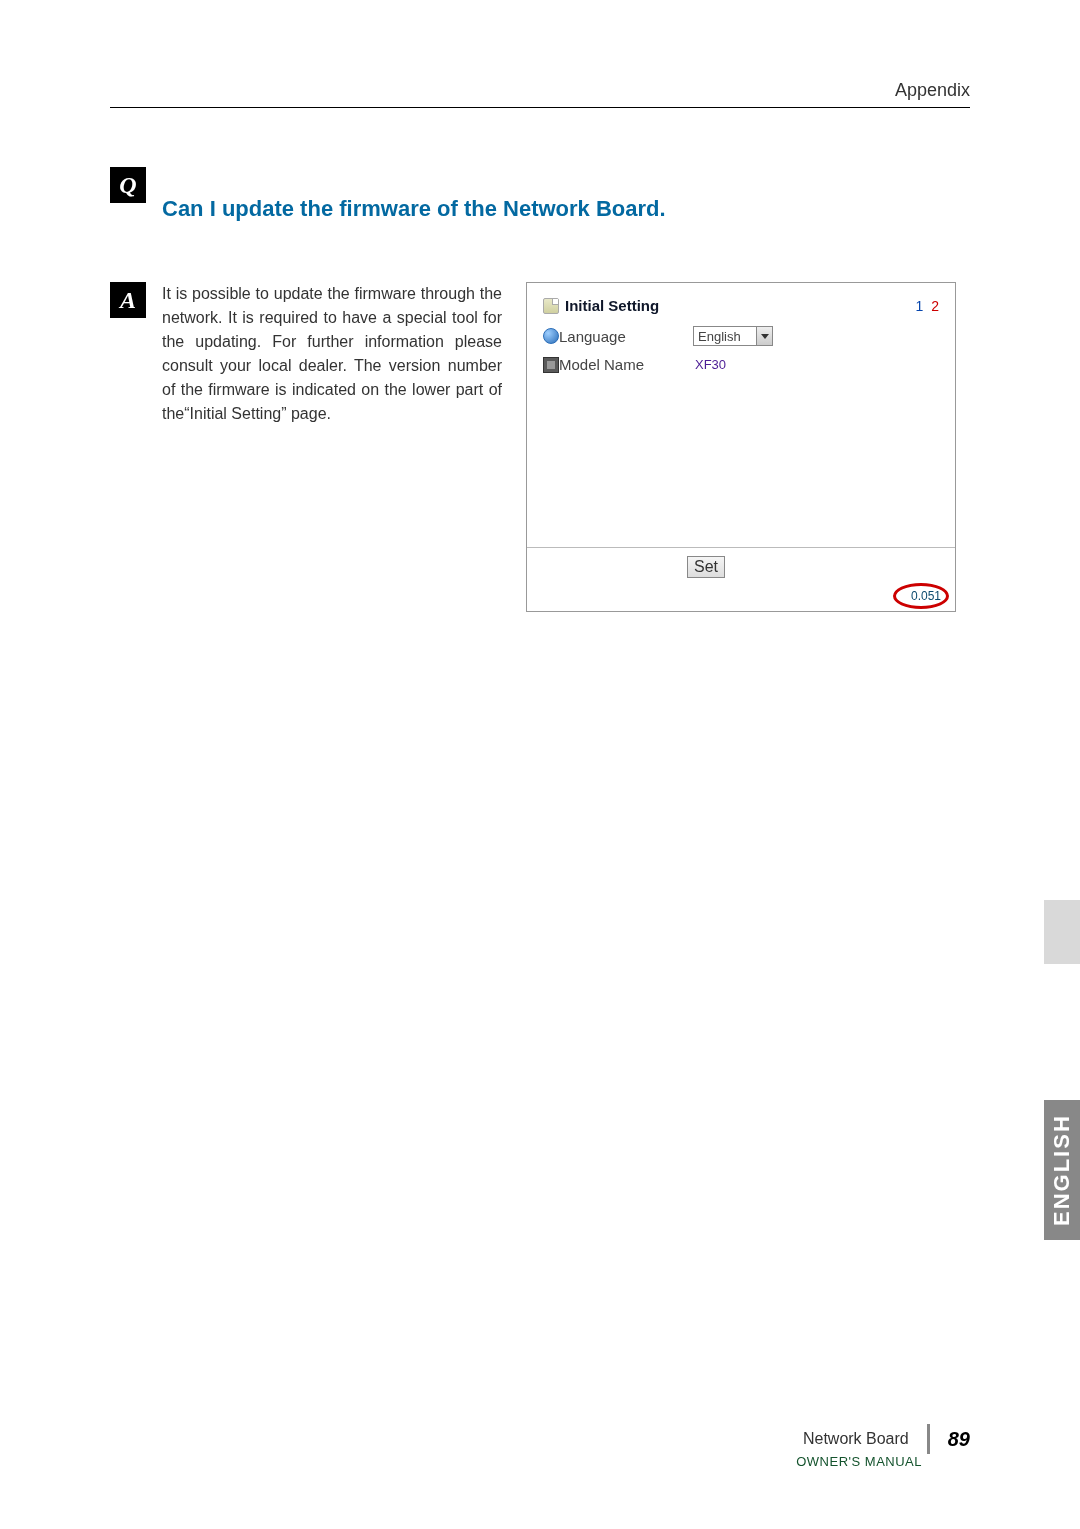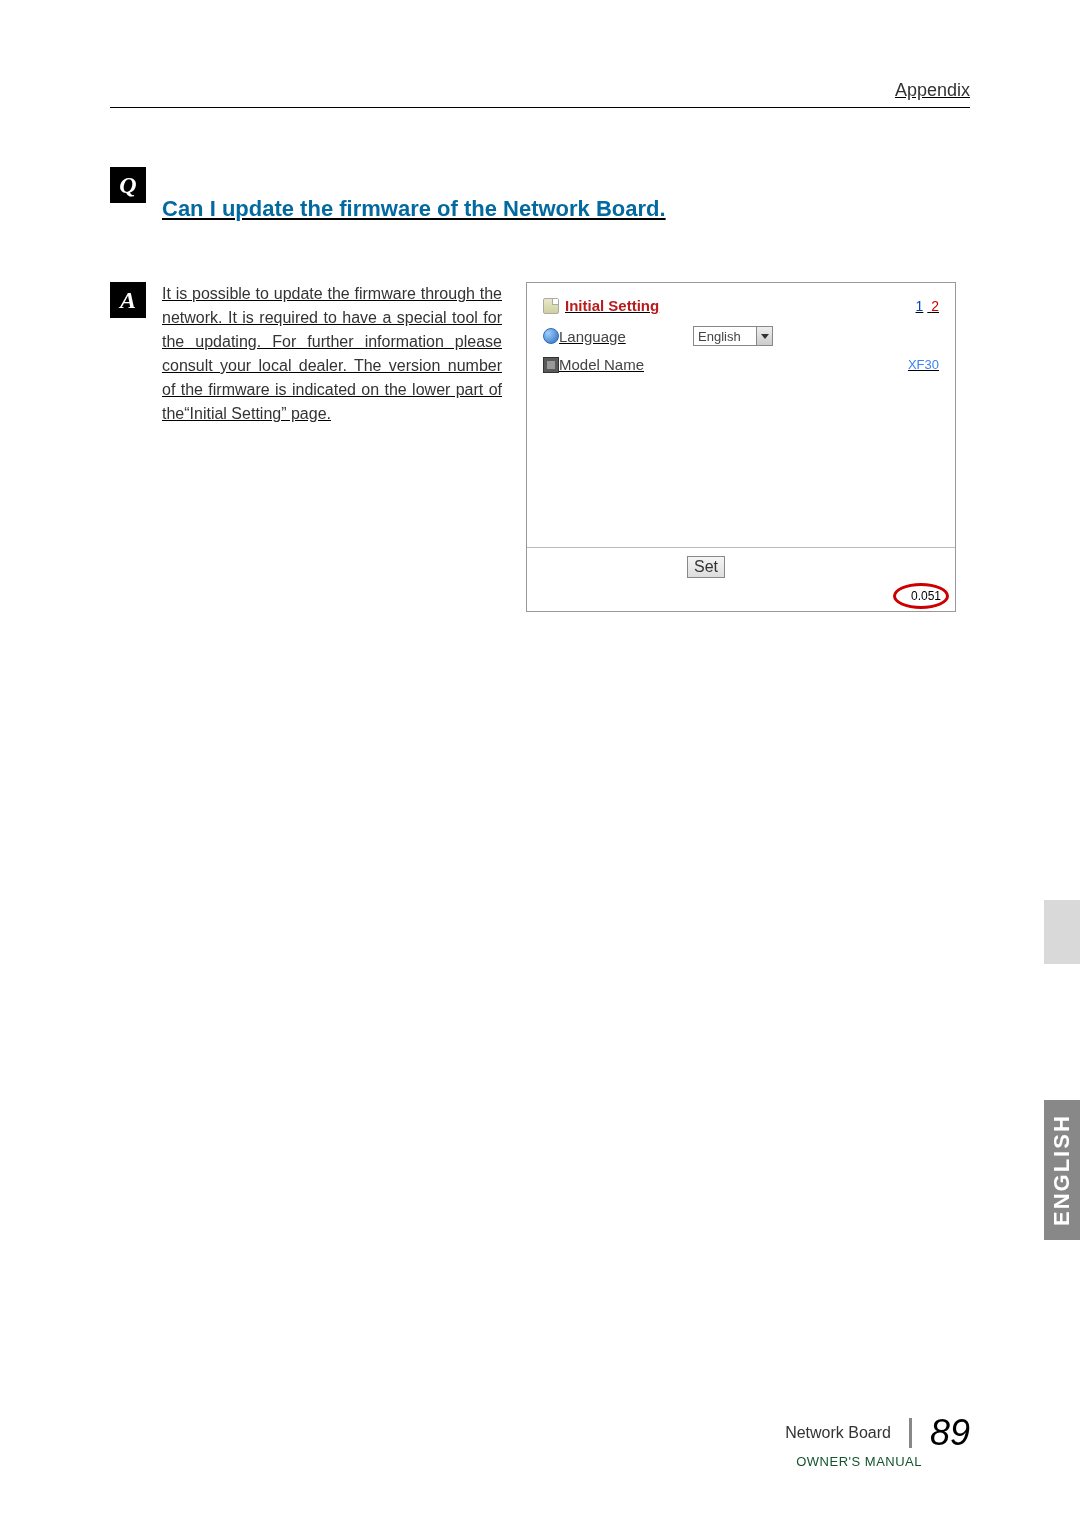--- a/index.html
+++ b/index.html
@@ -14,21 +14,20 @@
       font-family: Arial, Helvetica, sans-serif;
       position: relative;
       color: #000;
     }
     .page-content {
       position: absolute;
       left: 110px;
       right: 110px;
       top: 80px;
       bottom: 0;
-      text-decoration: underline;
     }
     .header-label {
       text-align: right;
       font-size: 18px;
       color: #333;
       border-bottom: 1.5px solid #000;
       padding-bottom: 6px;
       margin-bottom: 40px;
     }
     .qa-box {
@@ -82,21 +81,21 @@
       padding: 14px 16px;
     }
     .settings-title-row {
       display: flex;
       align-items: center;
       margin-bottom: 12px;
     }
     .settings-title {
       font-weight: bold;
       font-size: 15px;
-      color: #b91c1c;
+      color: #0f172a;
     }
     .page-links {
       margin-left: auto;
       font-size: 14px;
     }
     .page-links .p1 { color: #0645ad; margin-right: 4px; }
     .page-links .p2 { color: #cc0000; }
     .setting-row {
       display: flex;
       align-items: center;
@@ -136,21 +135,21 @@
       align-items: center;
       justify-content: center;
     }
     .dropdown-btn::after {
       content: "";
       width: 0; height: 0;
       border-left: 4px solid transparent;
       border-right: 4px solid transparent;
       border-top: 5px solid #333;
     }
-    .model-value { font-size: 13px; color: #3b82f6; padding-left: 2px; text-align: right; }
+    .model-value { font-size: 13px; color: #4c1d95; padding-left: 2px; }
     .password-input {
       display: inline-block;
       border: 1px solid #888;
       background: #fff;
       height: 18px;
       width: 40px;
       font-size: 10px;
       padding: 0 2px;
       letter-spacing: 1px;
     }
@@ -171,21 +170,21 @@
       font-size: 16px;
       padding: 1px 6px;
       color: #333;
       font-family: Arial, sans-serif;
     }
     .firmware-version {
       position: absolute;
       bottom: 8px;
       right: 14px;
       font-size: 12px;
-      color: #000000;
+      color: #0c4a6e;
     }
     .red-oval {
       position: absolute;
       bottom: 2px;
       right: 6px;
       width: 56px;
       height: 26px;
       border: 3px solid #cc0000;
       border-radius: 50%;
       pointer-events: none;
@@ -285,22 +284,22 @@
     .footer-product {
       font-size: 16px;
       color: #333;
     }
     .footer-divider {
       width: 3px;
       height: 30px;
       background: #888;
     }
     .footer-pagenum {
-      font-size: 36px;
-      font-weight: normal;
+      font-size: 20px;
+      font-weight: bold;
       font-style: italic;
       color: #000;
     }
     .footer-manual {
       font-size: 13px;
       color: #14532d;
       letter-spacing: 0.5px;
       margin-right: 48px;
     }
   </style>

